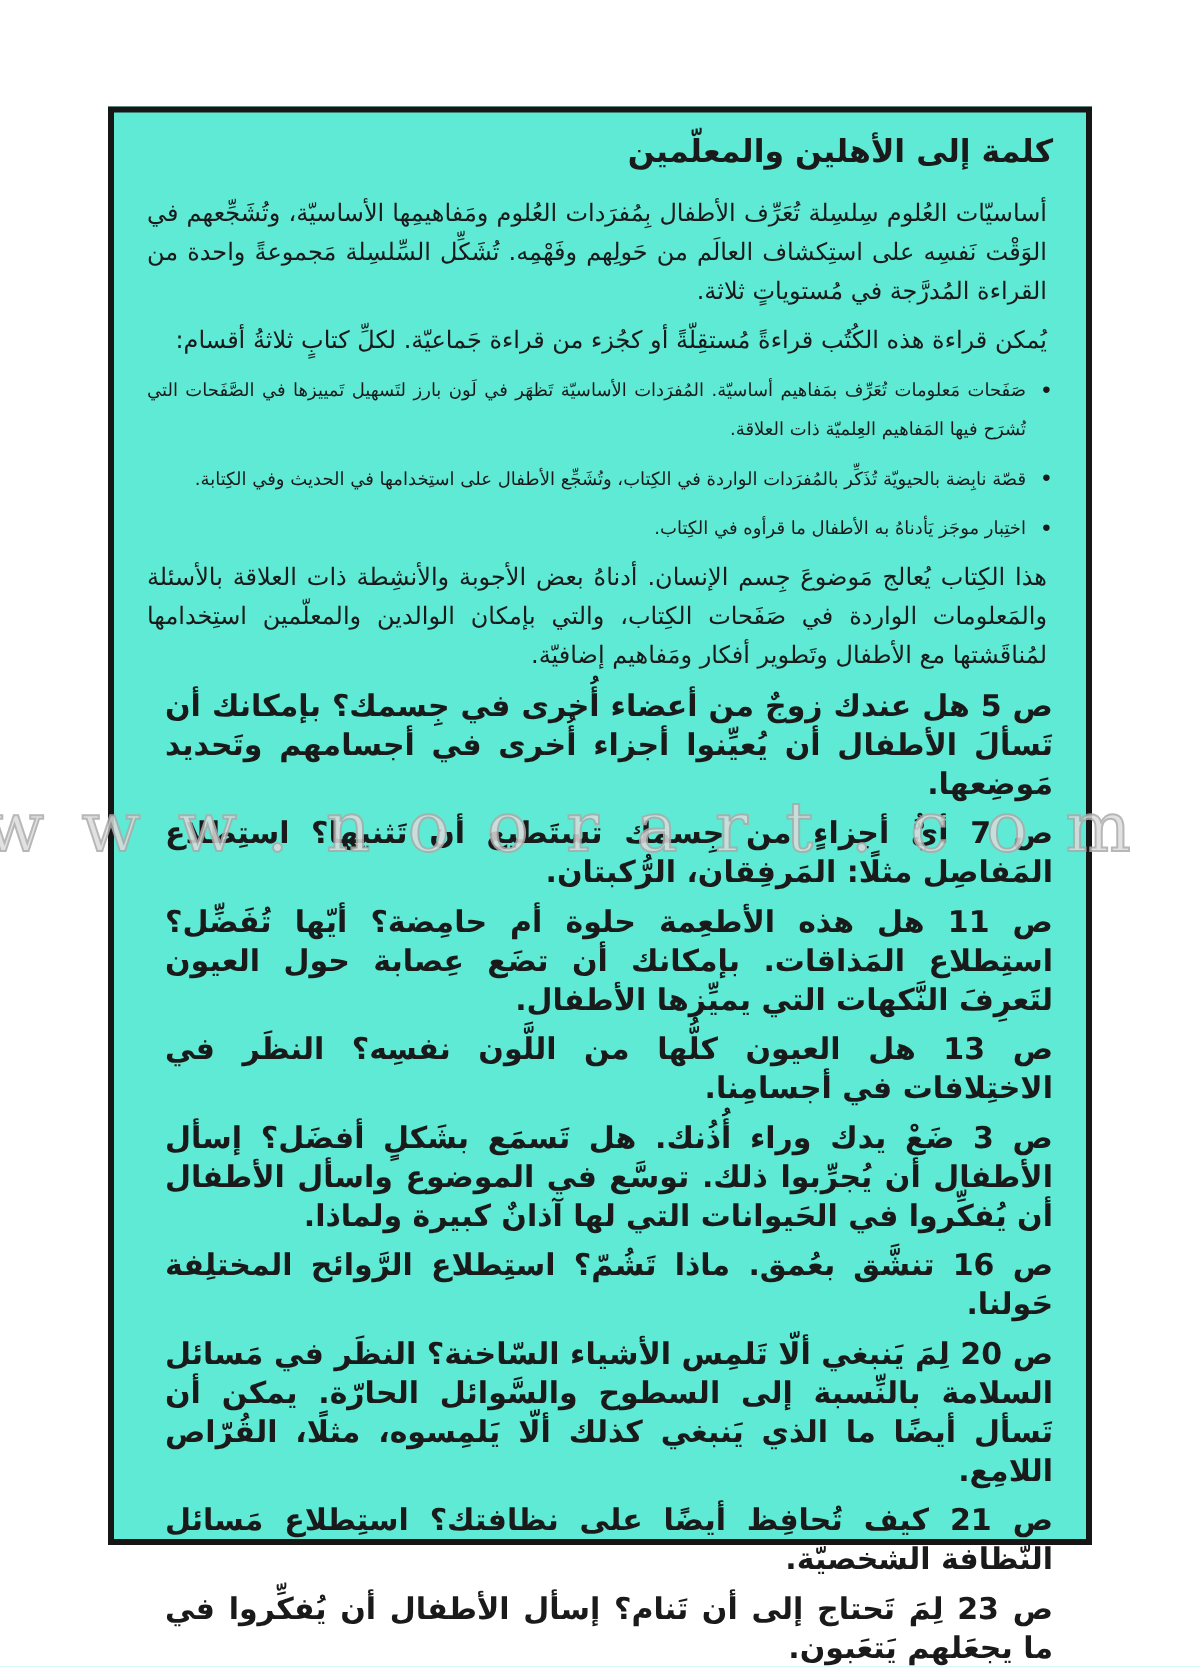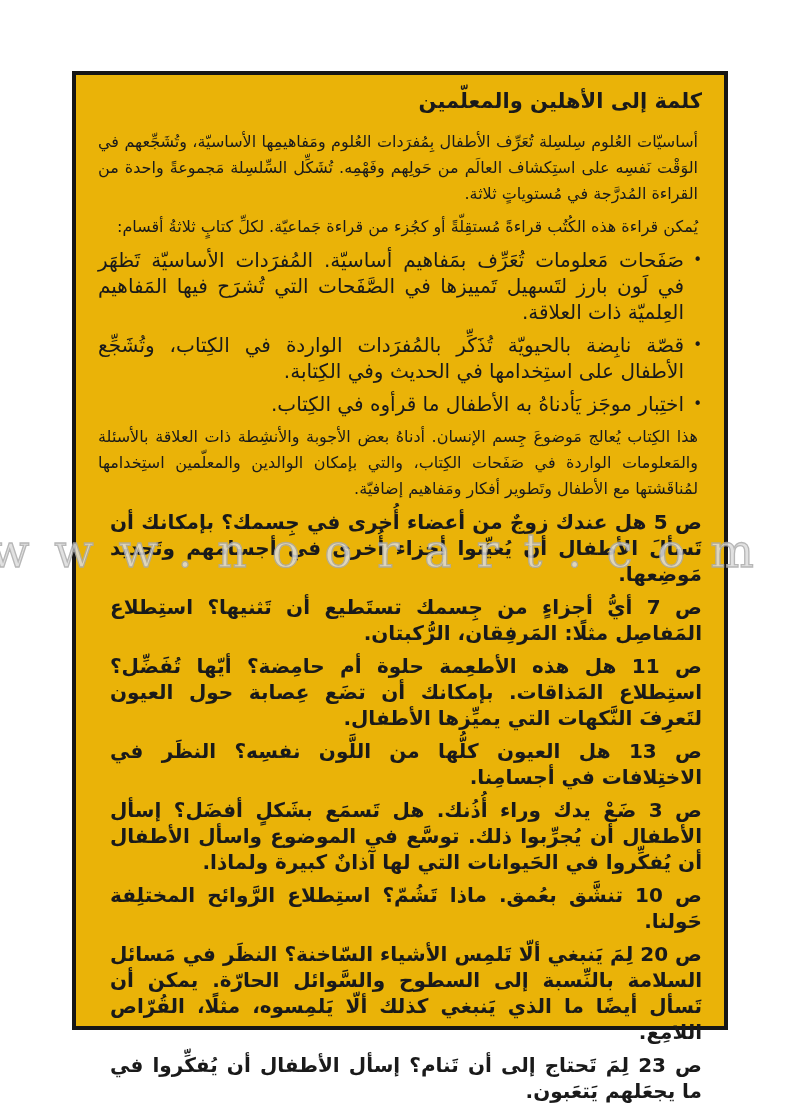--- a/index.html
+++ b/index.html
@@ -22,21 +22,21 @@
   }
   .frame {
     position: absolute;
     left: 72px;
     top: 71px;
     width: 656px;
     height: 959px;
     border: 4px solid #161616;
     box-sizing: border-box;
     padding: 12px 22px 0 22px;
-    background: #eab308;
+    background: #5eead4;
   }
   .title {
     font-size: 21px;
     font-weight: bold;
     margin: 2px 0 16px 0;
     text-align: right;
     letter-spacing: 0;
   }
   .para {
     font-size: 16px;
@@ -51,21 +51,21 @@
     margin: 0 0 7px 0;
   }
   .bullet-dot {
     flex: 0 0 18px;
     font-size: 15px;
     line-height: 26px;
     text-align: right;
   }
   .bullet-text {
     flex: 1 1 auto;
-    font-size: 20px;
+    font-size: 12px;
     line-height: 26px;
     text-align: justify;
     margin: 0;
   }
   .question {
     font-size: 20px;
     line-height: 26px;
     text-align: justify;
     margin: 0 0 7px 12px;
     font-weight: bold;
@@ -116,21 +116,22 @@
       <p class="bullet-text">اختِبار موجَز يَأدناهُ به الأطفال ما قرأوه في الكِتاب.</p>
     </div>
 
     <p class="para">هذا الكِتاب يُعالج مَوضوعَ جِسم الإنسان. أدناهُ بعض الأجوبة والأنشِطة ذات العلاقة بالأسئلة والمَعلومات الواردة في صَفَحات الكِتاب، والتي بإمكان الوالدين والمعلّمين استِخدامها لمُناقَشتها مع الأطفال وتَطوير أفكار ومَفاهيم إضافيّة.</p>
 
     <p class="question">ص 5 هل عندك زوجٌ من أعضاء أُخرى في جِسمك؟ بإمكانك أن تَسألَ الأطفال أن يُعيِّنوا أجزاء أُخرى في أجسامهم وتَحديد مَوضِعها.</p>
     <p class="question">ص 7 أيُّ أجزاءٍ من جِسمك تستَطيع أن تَثنيها؟ استِطلاع المَفاصِل مثلًا: المَرفِقان، الرُّكبتان.</p>
     <p class="question">ص 11 هل هذه الأطعِمة حلوة أم حامِضة؟ أيّها تُفَضِّل؟ استِطلاع المَذاقات. بإمكانك أن تضَع عِصابة حول العيون لتَعرِفَ النَّكهات التي يميِّزها الأطفال.</p>
     <p class="question">ص 13 هل العيون كلُّها من اللَّون نفسِه؟ النظَر في الاختِلافات في أجسامِنا.</p>
     <p class="question">ص 3 ضَعْ يدك وراء أُذُنك. هل تَسمَع بشَكلٍ أفضَل؟ إسأل الأطفال أن يُجرِّبوا ذلك. توسَّع في الموضوع واسأل الأطفال أن يُفكِّروا في الحَيوانات التي لها آذانٌ كبيرة ولماذا.</p>
-    <p class="question">ص 10 تنشَّق بعُمق. ماذا تَشُمّ؟ استِطلاع الرَّوائح المختلِفة حَولنا.</p>
+    <p class="question">ص 16 تنشَّق بعُمق. ماذا تَشُمّ؟ استِطلاع الرَّوائح المختلِفة حَولنا.</p>
     <p class="question">ص 20 لِمَ يَنبغي ألّا تَلمِس الأشياء السّاخنة؟ النظَر في مَسائل السلامة بالنِّسبة إلى السطوح والسَّوائل الحارّة. يمكن أن تَسأل أيضًا ما الذي يَنبغي كذلك ألّا يَلمِسوه، مثلًا، القُرّاص اللامِع.</p>
+    <p class="question">ص 21 كيف تُحافِظ أيضًا على نظافتك؟ استِطلاع مَسائل النَّظافة الشخصيّة.</p>
     <p class="question">ص 23 لِمَ تَحتاج إلى أن تَنام؟ إسأل الأطفال أن يُفكِّروا في ما يجعَلهم يَتعَبون.</p>
 
   </div>
 
   <div class="watermark">www.noorart.com</div>
 
 </div>
 
 </body></html>

